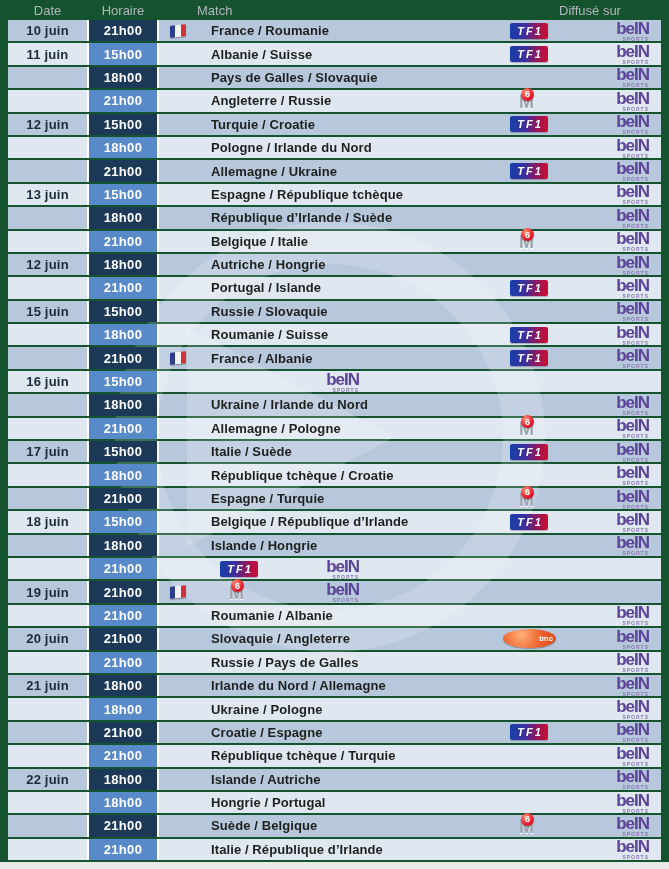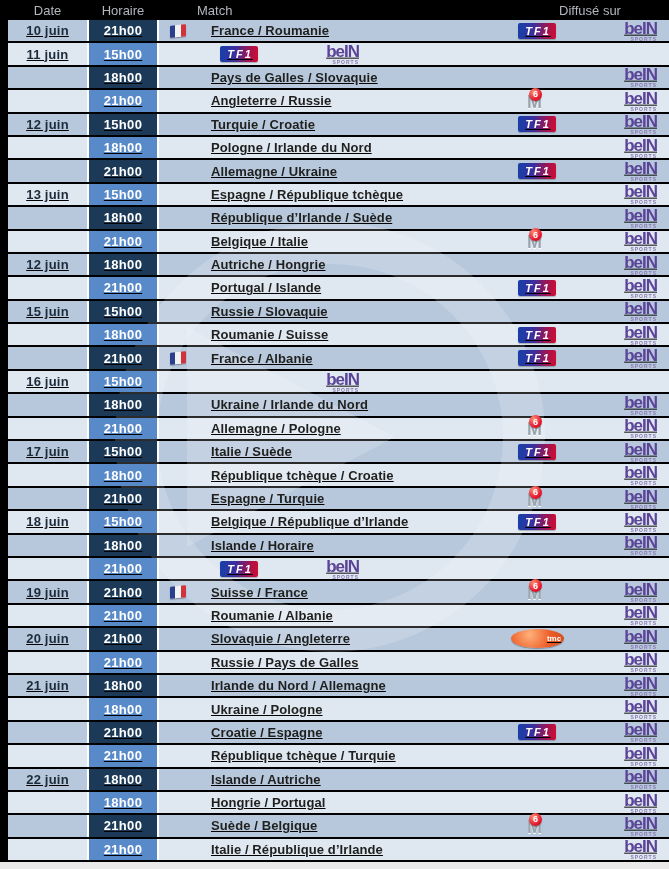--- a/index.html
+++ b/index.html
@@ -1,37 +1,37 @@
 <!DOCTYPE html>
 <html style="--row-odd: #b7c8dc; --row-even: #dfe7f1; --time-dark: #1c3a57; --time-blue: #5889c9; --bein: #5b4397;"><head>
 <meta charset="utf-8">
 <style>
   html,body{margin:0;padding:0;}
   body{
     width:669px;height:869px;background:#ffffff;overflow:hidden;position:relative;
     font-family:"Liberation Sans", sans-serif;
     -webkit-font-smoothing:antialiased;
   }
-  .page{position:relative;width:669px;height:869px;background:#000000;text-decoration:underline;}
+  .page{position:relative;width:669px;height:869px;background:#14532d;}
 
   
   .thead{
     display:flex;align-items:center;height:20px;padding-left:8px;box-sizing:border-box;
     color:#b2b6bd;font-size:13px;font-weight:400;
   }
   .h-date{width:79px;text-align:center;}
   .h-gap{width:2px;}
   .h-time{width:68px;text-align:center;}
   .h-match{flex:1;padding-left:38px;text-align:left;}
   .h-cast{width:146px;text-align:center;padding-right:6px;}
 
   
   .tbody{position:relative;}
   .row{
-    display:flex;height:21.4px;margin-bottom:2px;margin-left:8px;margin-right:0;
+    display:flex;height:21.4px;margin-bottom:2px;margin-left:8px;margin-right:8px;
     font-size:13px;font-weight:bold;
   }
   .seg{display:flex;align-items:center;}
   .c-date{width:79px;justify-content:center;color:#1c2a39;letter-spacing:.2px;}
   .c-gap{width:2px;background:#fff;}
   .c-time{
     width:68px;justify-content:center;color:#fff;position:relative;z-index:2;
     letter-spacing:.3px;
   }
   .row.odd  .c-date{background:var(--row-odd);}
@@ -151,20 +151,23 @@
         <div class="seg c-date">
           <span class="d-text">11 juin</span>
         </div>
         <div class="c-gap"></div>
         <div class="seg c-time">
           <span class="t-text">15h00</span>
         </div>
         <div class="c-gap"></div>
         <div class="c-main">
           <div class="flag-slot"></div>
+          <div class="seg" style="flex:1">
+            <span class="m-text">Albanie / Suisse</span>
+          </div>
           <div class="seg c-ch1">
             <span class="tf1">TF1</span>
           </div>
           <div class="seg c-bein">
             <span class="bein">
               <b>beIN</b>
               <i>SPORTS</i>
             </span>
           </div>
         </div>
@@ -667,21 +670,21 @@
           <span class="d-text"></span>
         </div>
         <div class="c-gap"></div>
         <div class="seg c-time">
           <span class="t-text">18h00</span>
         </div>
         <div class="c-gap"></div>
         <div class="c-main">
           <div class="flag-slot"></div>
           <div class="seg" style="flex:1">
-            <span class="m-text">Islande / Horaire</span>
+            <span class="m-text">Islande / Hongrie</span>
           </div>
           <div class="seg c-ch1"></div>
           <div class="seg c-bein">
             <span class="bein">
               <b>beIN</b>
               <i>SPORTS</i>
             </span>
           </div>
         </div>
       </div>
@@ -712,23 +715,20 @@
           <span class="d-text">19 juin</span>
         </div>
         <div class="c-gap"></div>
         <div class="seg c-time">
           <span class="t-text">21h00</span>
         </div>
         <div class="c-gap"></div>
         <div class="c-main">
           <div class="flag-slot">
             <span class="flag"></span>
-          </div>
-          <div class="seg" style="flex:1">
-            <span class="m-text">Suisse / France</span>
           </div>
           <div class="seg c-ch1">
             <span class="m6">
               <i class="m6m">M</i>
               <i class="m6ball">6</i>
             </span>
           </div>
           <div class="seg c-bein">
             <span class="bein">
               <b>beIN</b>

